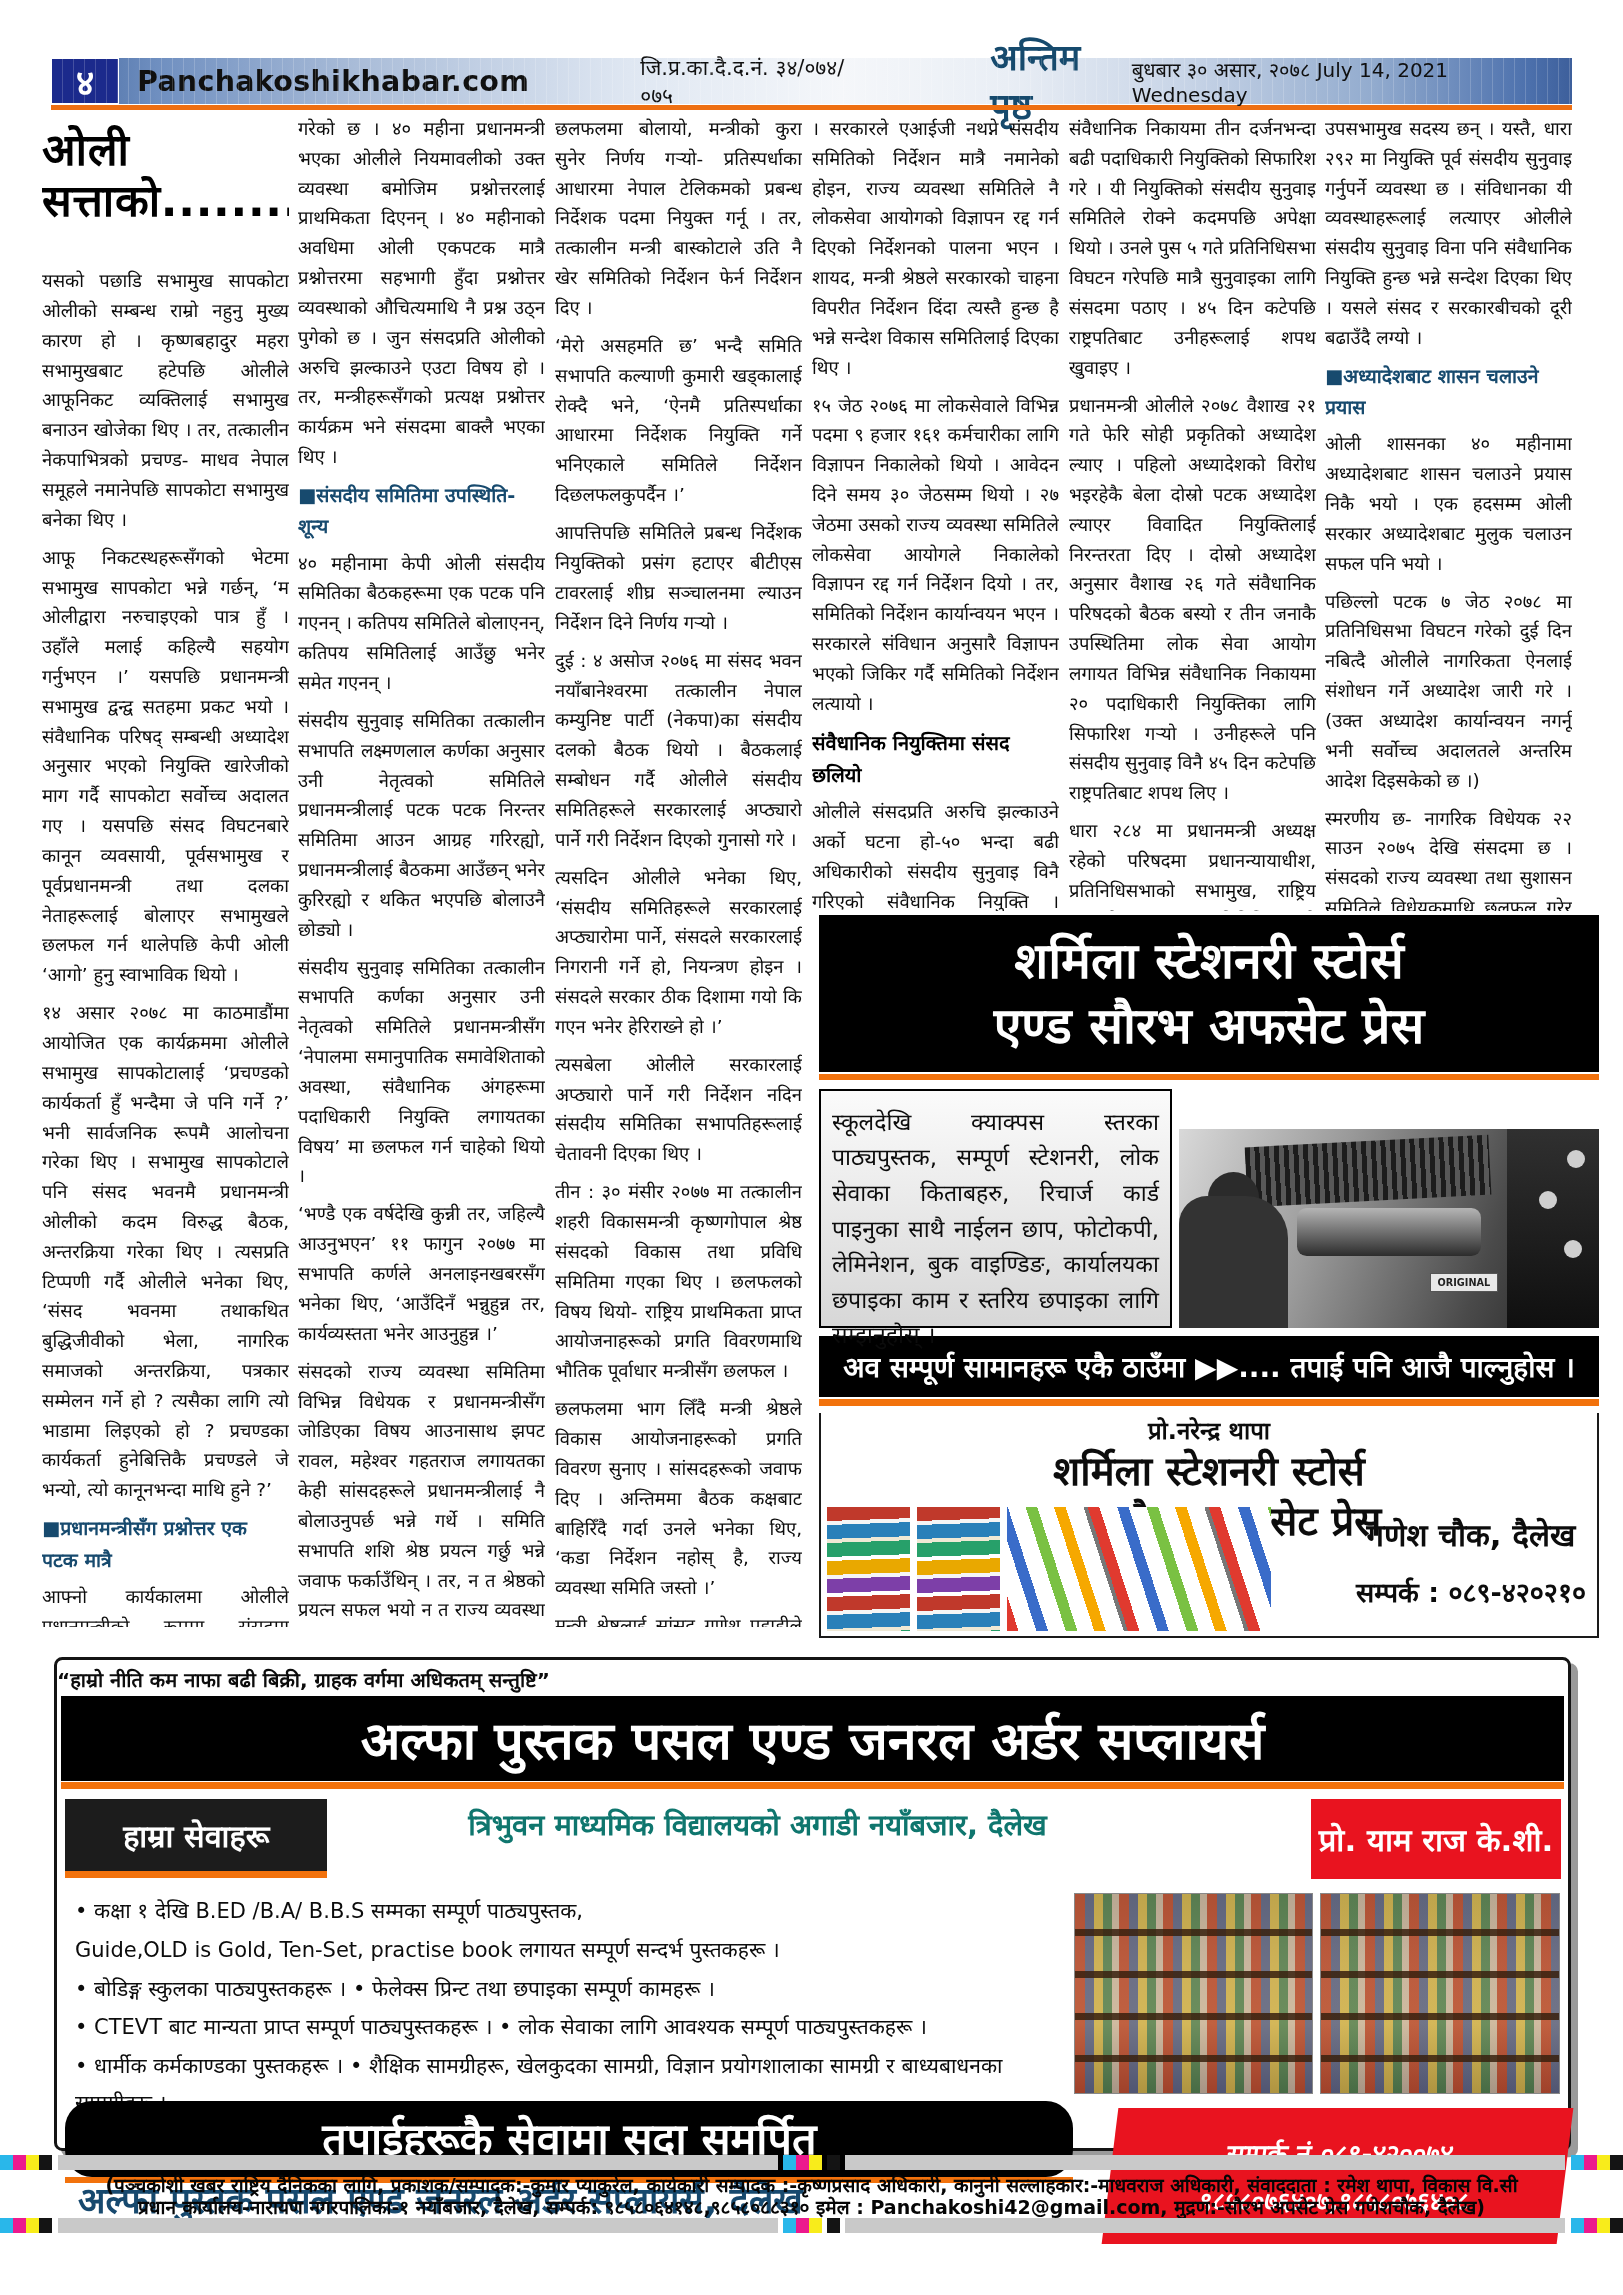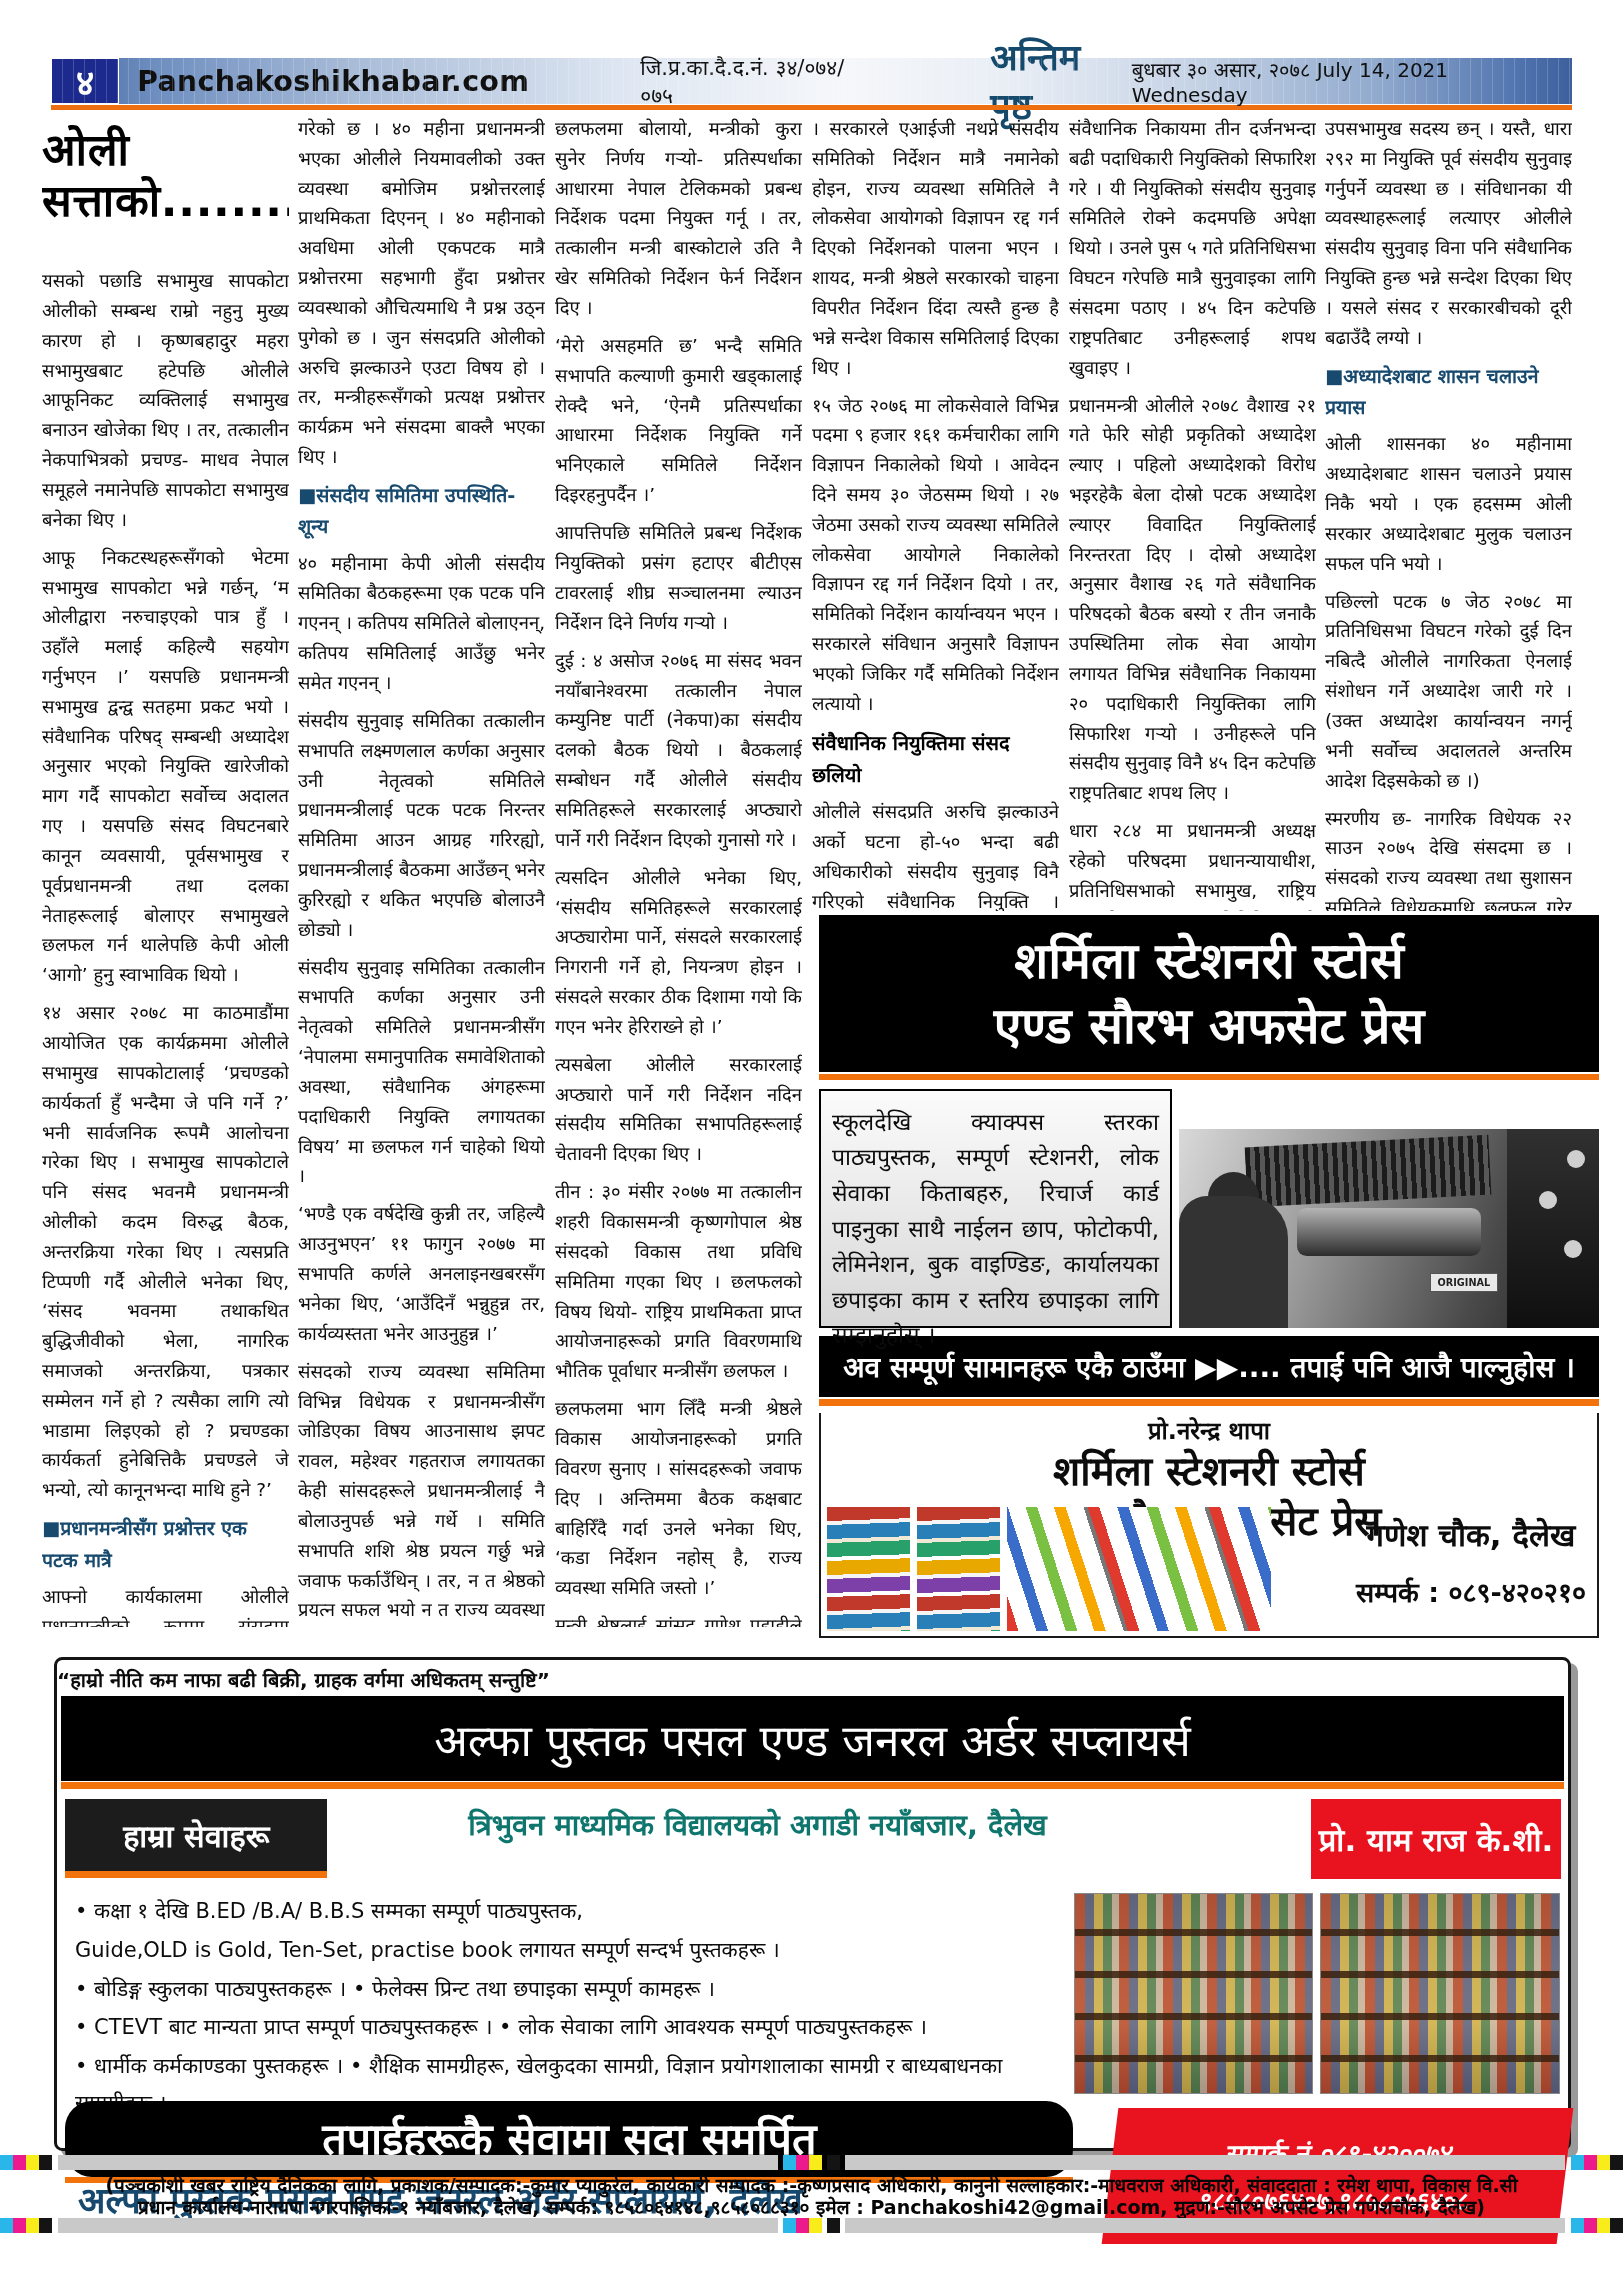--- a/index.html
+++ b/index.html
@@ -52,21 +52,21 @@
   .bookfan{flex:1;height:100%;background:repeating-linear-gradient(72deg,#e03a2f 0 11px,#ffffff 11px 28px,#3a6cc9 28px 39px,#ffffff 39px 56px,#7ac143 56px 67px,#ffffff 67px 83px,#f6a800 83px 94px,#ffffff 94px 111px,#777 111px 115px);}
   .ad1-contact{position:absolute;right:11px;bottom:26px;text-align:center;}
   .ad1-address{font-size:31px;font-weight:bold;}
   .ad1-phone{font-size:27px;font-weight:bold;margin-top:18px;}
 
   
   .ad2{position:absolute;left:54px;top:1657px;width:1517px;height:494px;border:3.5px solid #141414;border-radius:8.3px;
     box-shadow:7px 6.2px 0 #9a9a9a;background:#fff;box-sizing:border-box;}
   .ad2-quote{position:absolute;top:5.6px;left:0;width:100%;font-size:20px;font-weight:bold;}
   .ad2-banner{position:absolute;top:36px;left:4.2px;right:4.2px;height:85px;background:#000;color:#fff;display:flex;align-items:center;justify-content:center;}
-  .ad2-banner span{font-size:44px;font-weight:normal;}
+  .ad2-banner span{font-size:52px;font-weight:bold;}
   .ad2-orange{position:absolute;top:122px;left:4.2px;right:4.2px;height:7px;background:#f2720c;}
   .services-box{position:absolute;top:139px;left:8.3px;width:262px;height:72px;background:#1c1c1c;color:#fff;display:flex;align-items:center;justify-content:center;font-size:30.5px;font-weight:bold;}
   .services-box::after{content:"";position:absolute;left:0;right:0;bottom:-7px;height:7px;background:#f2720c;}
   .ad2-address{position:absolute;top:148px;left:291px;width:819px;text-align:center;font-size:29px;font-weight:bold;color:#0f766e;line-height:1.2;}
   .prop-box{position:absolute;top:139px;right:7px;width:250px;height:80px;background:#e9131f;color:#fff;display:flex;align-items:center;justify-content:center;font-size:31px;font-weight:bold;}
   .ad2-bullets{position:absolute;top:233px;left:18px;width:999px;font-size:21px;line-height:1.78;font-weight:500;}
   .ad2-bullets div{margin-bottom:1.4px;}
   .ad2-photos{position:absolute;top:233px;right:8.3px;width:486px;height:201px;display:flex;gap:7px;}
   .shopphoto{flex:1;border:0.7px solid #888;
     background:linear-gradient(180deg,#8a6a42,#a9855a 35%,#b5905e 65%,#6b4a2d),#9c7a4d;position:relative;overflow:hidden;}
@@ -117,21 +117,21 @@
       <p>गरेको छ । ४० महीना प्रधानमन्त्री भएका ओलीले नियमावलीको उक्त व्यवस्था बमोजिम प्रश्नोत्तरलाई प्राथमिकता दिएनन् । ४० महीनाको अवधिमा ओली एकपटक मात्रै प्रश्नोत्तरमा सहभागी हुँदा प्रश्नोत्तर व्यवस्थाको औचित्यमाथि नै प्रश्न उठ्न पुगेको छ । जुन संसदप्रति ओलीको अरुचि झल्काउने एउटा विषय हो । तर, मन्त्रीहरूसँगको प्रत्यक्ष प्रश्नोत्तर कार्यक्रम भने संसदमा बाक्लै भएका थिए ।</p>
       <div class="sub">■संसदीय समितिमा उपस्थिति- शून्य</div>
       <p>४० महीनामा केपी ओली संसदीय समितिका बैठकहरूमा एक पटक पनि गएनन् । कतिपय समितिले बोलाएनन्, कतिपय समितिलाई आउँछु भनेर समेत गएनन् ।</p>
       <p>संसदीय सुनुवाइ समितिका तत्कालीन सभापति लक्ष्मणलाल कर्णका अनुसार उनी नेतृत्वको समितिले प्रधानमन्त्रीलाई पटक पटक निरन्तर समितिमा आउन आग्रह गरिरह्यो, प्रधानमन्त्रीलाई बैठकमा आउँछन् भनेर कुरिरह्यो र थकित भएपछि बोलाउनै छोड्यो ।</p>
       <p>संसदीय सुनुवाइ समितिका तत्कालीन सभापति कर्णका अनुसार उनी नेतृत्वको समितिले प्रधानमन्त्रीसँग ‘नेपालमा समानुपातिक समावेशिताको अवस्था, संवैधानिक अंगहरूमा पदाधिकारी नियुक्ति लगायतका विषय’ मा छलफल गर्न चाहेको थियो ।</p>
       <p>‘भण्डै एक वर्षदेखि कुन्नी तर, जहिल्यै आउनुभएन’ ११ फागुन २०७७ मा सभापति कर्णले अनलाइनखबरसँग भनेका थिए, ‘आउँदिनँ भन्नुहुन्न तर, कार्यव्यस्तता भनेर आउनुहुन्न ।’</p>
       <p>संसदको राज्य व्यवस्था समितिमा विभिन्न विधेयक र प्रधानमन्त्रीसँग जोडिएका विषय आउनासाथ झपट रावल, महेश्वर गहतराज लगायतका केही सांसदहरूले प्रधानमन्त्रीलाई नै बोलाउनुपर्छ भन्ने गर्थे । समिति सभापति शशि श्रेष्ठ प्रयत्न गर्छु भन्ने जवाफ फर्काउँथिन् । तर, न त श्रेष्ठको प्रयत्न सफल भयो न त राज्य व्यवस्था समिति सदस्यहरूले समितिमा प्रधानमन्त्रीलाई पाउन सफल भए ।</p>
     </div>
     <div class="col" id="col-3">
       <p>छलफलमा बोलायो, मन्त्रीको कुरा सुनेर निर्णय गऱ्यो- प्रतिस्पर्धाका आधारमा नेपाल टेलिकमको प्रबन्ध निर्देशक पदमा नियुक्त गर्नू । तर, तत्कालीन मन्त्री बास्कोटाले उति नै खेर समितिको निर्देशन फेर्न निर्देशन दिए ।</p>
-      <p>‘मेरो असहमति छ’ भन्दै समिति सभापति कल्याणी कुमारी खड्कालाई रोक्दै भने, ‘ऐनमै प्रतिस्पर्धाका आधारमा निर्देशक नियुक्ति गर्ने भनिएकाले समितिले निर्देशन दिइरहनुपर्दैन ।’</p>
+      <p>‘मेरो असहमति छ’ भन्दै समिति सभापति कल्याणी कुमारी खड्कालाई रोक्दै भने, ‘ऐनमै प्रतिस्पर्धाका आधारमा निर्देशक नियुक्ति गर्ने भनिएकाले समितिले निर्देशन दिछलफलकुपर्दैन ।’</p>
       <p>आपत्तिपछि समितिले प्रबन्ध निर्देशक नियुक्तिको प्रसंग हटाएर बीटीएस टावरलाई शीघ्र सञ्चालनमा ल्याउन निर्देशन दिने निर्णय गऱ्यो ।</p>
       <p>दुई : ४ असोज २०७६ मा संसद भवन नयाँबानेश्वरमा तत्कालीन नेपाल कम्युनिष्ट पार्टी (नेकपा)का संसदीय दलको बैठक थियो । बैठकलाई सम्बोधन गर्दै ओलीले संसदीय समितिहरूले सरकारलाई अप्ठ्यारो पार्ने गरी निर्देशन दिएको गुनासो गरे ।</p>
       <p>त्यसदिन ओलीले भनेका थिए, ‘संसदीय समितिहरूले सरकारलाई अप्ठ्यारोमा पार्ने, संसदले सरकारलाई निगरानी गर्ने हो, नियन्त्रण होइन । संसदले सरकार ठीक दिशामा गयो कि गएन भनेर हेरिराख्ने हो ।’</p>
       <p>त्यसबेला ओलीले सरकारलाई अप्ठ्यारो पार्ने गरी निर्देशन नदिन संसदीय समितिका सभापतिहरूलाई चेतावनी दिएका थिए ।</p>
       <p>तीन : ३० मंसीर २०७७ मा तत्कालीन शहरी विकासमन्त्री कृष्णगोपाल श्रेष्ठ संसदको विकास तथा प्रविधि समितिमा गएका थिए । छलफलको विषय थियो- राष्ट्रिय प्राथमिकता प्राप्त आयोजनाहरूको प्रगति विवरणमाथि भौतिक पूर्वाधार मन्त्रीसँग छलफल ।</p>
       <p>छलफलमा भाग लिँदै मन्त्री श्रेष्ठले विकास आयोजनाहरूको प्रगति विवरण सुनाए । सांसदहरूको जवाफ दिए । अन्तिममा बैठक कक्षबाट बाहिरिँदै गर्दा उनले भनेका थिए, ‘कडा निर्देशन नहोस् है, राज्य व्यवस्था समिति जस्तो ।’</p>
       <p>मन्त्री श्रेष्ठलाई सांसद गणेश पहाडीले ‘विदाइ नमस्कार’ गर्दै जवाफ फर्काए, ‘हामी राज्य व्यवस्था समिति जस्तो अलि छैनौं ।’ खास गरी मन्त्री श्रेष्ठले राज्य व्यवस्था समितिका निर्देशनप्रति लक्षित गरेको यस्तो विषय हो- नेपाल प्रहरीमा अतिरिक्त महानिरीक्षक (एआईजी) पद थप ।</p>
     </div>
     <div class="col" id="col-4">
       <p>। सरकारले एआईजी नथप्ने संसदीय समितिको निर्देशन मात्रै नमानेको होइन, राज्य व्यवस्था समितिले नै लोकसेवा आयोगको विज्ञापन रद्द गर्न दिएको निर्देशनको पालना भएन । शायद, मन्त्री श्रेष्ठले सरकारको चाहना विपरीत निर्देशन दिंदा त्यस्तै हुन्छ है भन्ने सन्देश विकास समितिलाई दिएका थिए ।</p>

